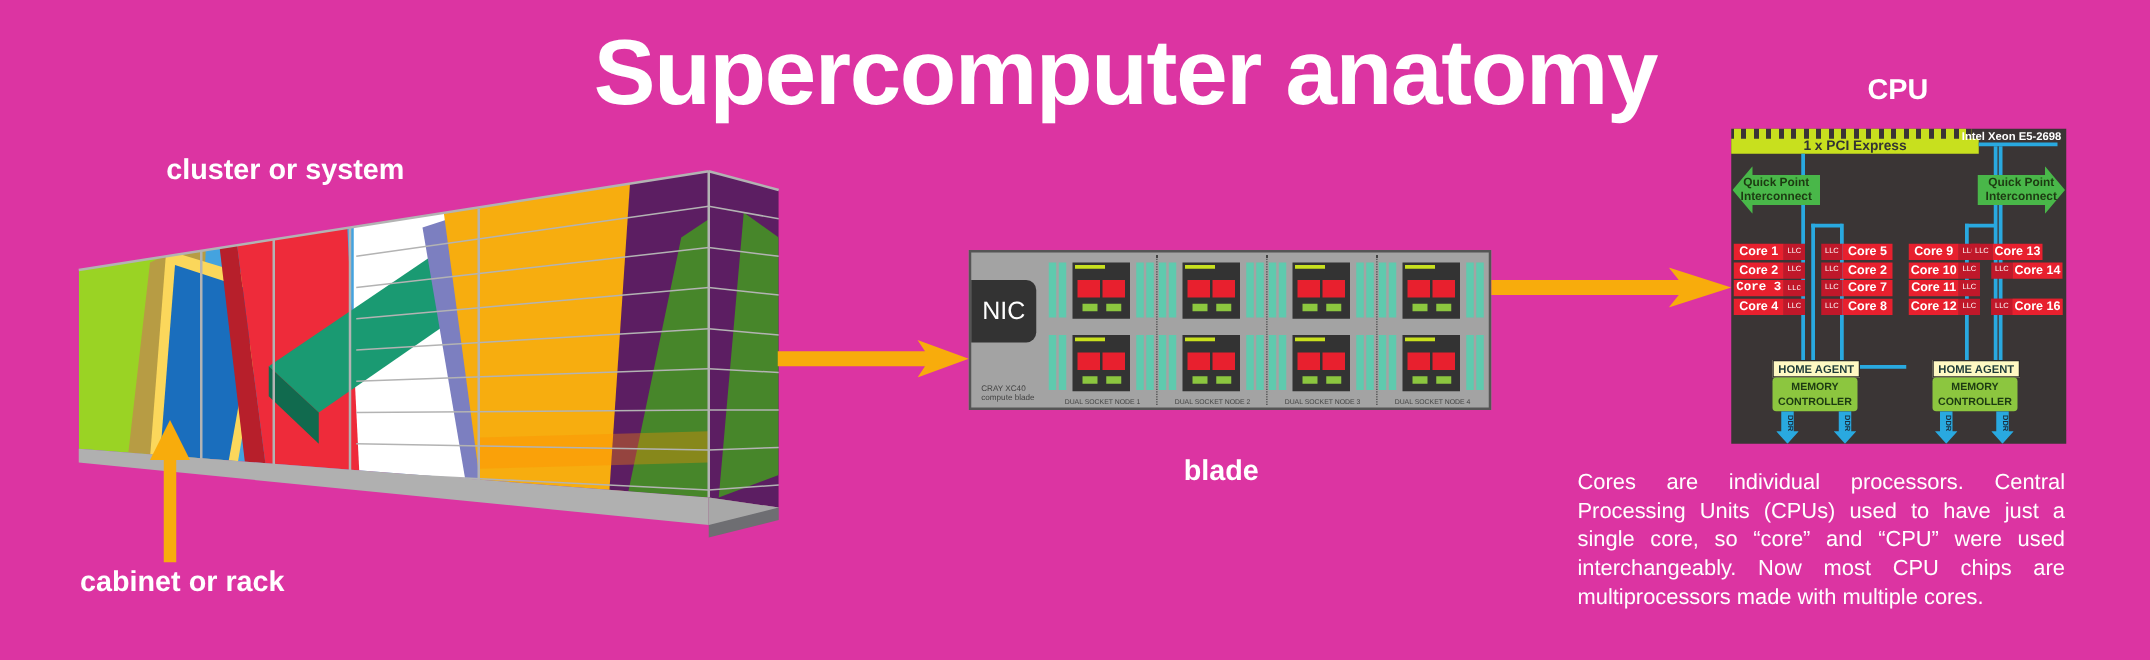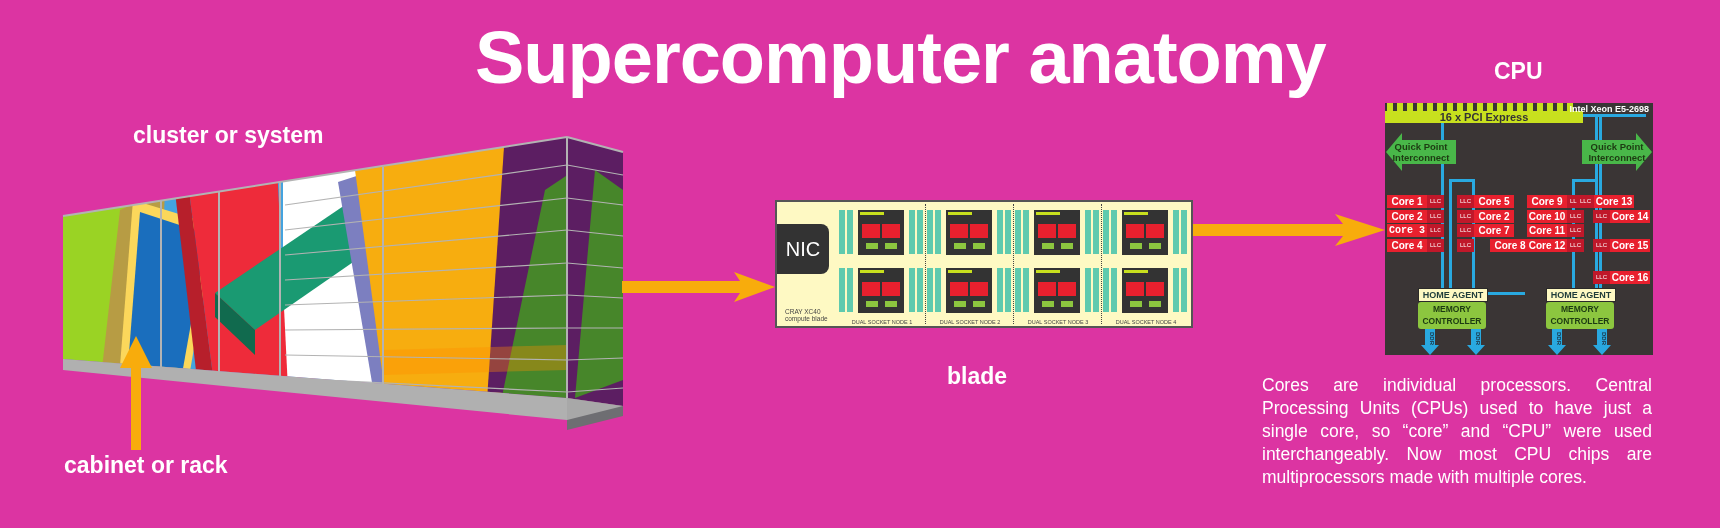--- a/index.html
+++ b/index.html
@@ -6,21 +6,21 @@
   body { width:1720px; height:528px; background:#dc34a2; position:relative; overflow:hidden; font-family:"Liberation Sans", sans-serif; color:#fff; }
   .abs { position:absolute; }
   .title { left:475px; top:18px; font-size:74px; font-weight:bold; letter-spacing:-1px; line-height:80px; white-space:nowrap; }
   .lbl { font-weight:bold; font-size:23px; white-space:nowrap; }
   #lbl-cluster { left:133px; top:122px; }
   #lbl-cabinet { left:64px; top:452px; }
   #lbl-blade { left:947px; top:363px; }
   #lbl-cpu { left:1494px; top:58px; }
   .desc { left:1262px; top:374px; width:390px; font-size:17.5px; line-height:23px; text-align:justify; }
   
-  .blade { left:775px; top:200px; width:418px; height:128px; background:#fef9c3; border:2px solid #555; box-sizing:border-box; }
+  .blade { left:775px; top:200px; width:418px; height:128px; background:#a3a3a3; border:2px solid #555; box-sizing:border-box; }
   .nic { position:absolute; left:0; top:22px; width:52px; height:50px; background:#333; border-radius:0 8px 8px 0; color:#fff; font-size:20px; display:flex; align-items:center; justify-content:center; }
   .blade-cap { position:absolute; left:8px; top:106px; font-size:6.5px; color:#444; line-height:7px; }
   .node { position:absolute; top:0; height:126px; width:86px; }
   .node-div { position:absolute; top:2px; bottom:2px; border-left:1px dotted #444; }
   .node-cap { position:absolute; bottom:3px; left:0; width:100%; text-align:center; font-size:5.5px; color:#444; white-space:nowrap; }
   .dimm { position:absolute; width:6px; height:44px; background:#5fcaae; }
   .chip { position:absolute; width:46px; height:45px; background:#333; }
   .chip .pci { position:absolute; left:2px; top:2px; width:24px; height:3px; background:#c8e01e; }
   .chip .cores { position:absolute; top:14px; width:18px; height:14px; background:#e8202e; }
   .chip .mc { position:absolute; top:33px; width:12px; height:6px; background:#8cc63f; }
@@ -235,21 +235,21 @@
 <div class="abs lbl" id="lbl-blade">blade</div>
 
 <svg class="abs" style="left:1193px;top:214px" width="192" height="32">
   <polygon points="0,10 150,10 142,0 192,16 142,32 150,22 0,22" fill="#f8ac0c"></polygon>
 </svg>
 
 <div class="abs lbl" id="lbl-cpu">CPU</div>
 
 <div class="abs cpu">
   <div class="pci-teeth"></div>
-  <div class="pci-bar">16 x PCI Express</div>
+  <div class="pci-bar">1 x PCI Express</div>
   <div class="xeon">Intel Xeon E5-2698</div>
 
   <div class="wire" style="left:56px;top:20px;width:3px;height:165px"></div>
   <div class="wire" style="left:64px;top:76px;width:3px;height:109px"></div>
   <div class="wire" style="left:64px;top:76px;width:25px;height:3px"></div>
   <div class="wire" style="left:87px;top:76px;width:3px;height:109px"></div>
   <div class="wire" style="left:198px;top:11px;width:63px;height:3px"></div>
   <div class="wire" style="left:210px;top:14px;width:3px;height:171px"></div>
   <div class="wire" style="left:214px;top:14px;width:3px;height:171px"></div>
   <div class="wire" style="left:187px;top:76px;width:25px;height:3px"></div>
@@ -293,21 +293,21 @@
       <div class="core-row" style="left: 72px; top: 106.5px;">
         <div class="llc">LLC</div>
         <div class="core" style="width: 40px;">Core 2</div>
       </div>
       <div class="core-row" style="left: 72px; top: 121px;">
         <div class="llc">LLC</div>
         <div class="core" style="width: 40px;">Core 7</div>
       </div>
       <div class="core-row" style="left: 72px; top: 135.5px;">
         <div class="llc">LLC</div>
-        <div class="core" style="width: 40px; margin-left: 16px;">Core 8</div>
+        <div class="core" style="width: 40px;">Core 8</div>
       </div>
       <div class="core-row" style="left: 142px; top: 92px;">
         <div class="core" style="width: 40px;">Core 9</div>
         <div class="llc">LLC</div>
       </div>
       <div class="core-row" style="left: 142px; top: 106.5px;">
         <div class="core" style="width: 40px; text-align: center;">Core 10</div>
         <div class="llc">LLC</div>
       </div>
       <div class="core-row" style="left: 142px; top: 121px;">
@@ -323,21 +323,21 @@
         <div class="core" style="width: 40px;">Core 13</div>
       </div>
       <div class="core-row" style="left: 208px; top: 106.5px;">
         <div class="llc">LLC</div>
         <div class="core" style="width: 40px;">Core 14</div>
       </div>
       <div class="core-row" style="left: 208px; top: 136px;">
         <div class="llc">LLC</div>
         <div class="core" style="width: 40px;">Core 15</div>
       </div>
-      <div class="core-row" style="left: 208px; top: 135.5px; margin-top: 32px;">
+      <div class="core-row" style="left: 208px; top: 135.5px;">
         <div class="llc">LLC</div>
         <div class="core" style="width: 40px;">Core 16</div>
       </div>
     </div>
 
   <div class="ha" style="left:33px">HOME AGENT</div>
   <div class="ha" style="left:161px">HOME AGENT</div>
   <div class="mcbox" style="left:33px"><span>MEMORY</span><br><span>CONTROLLER</span></div>
   <div class="mcbox" style="left:161px"><span>MEMORY</span><br><span>CONTROLLER</span></div>
   <div id="ddrs">

